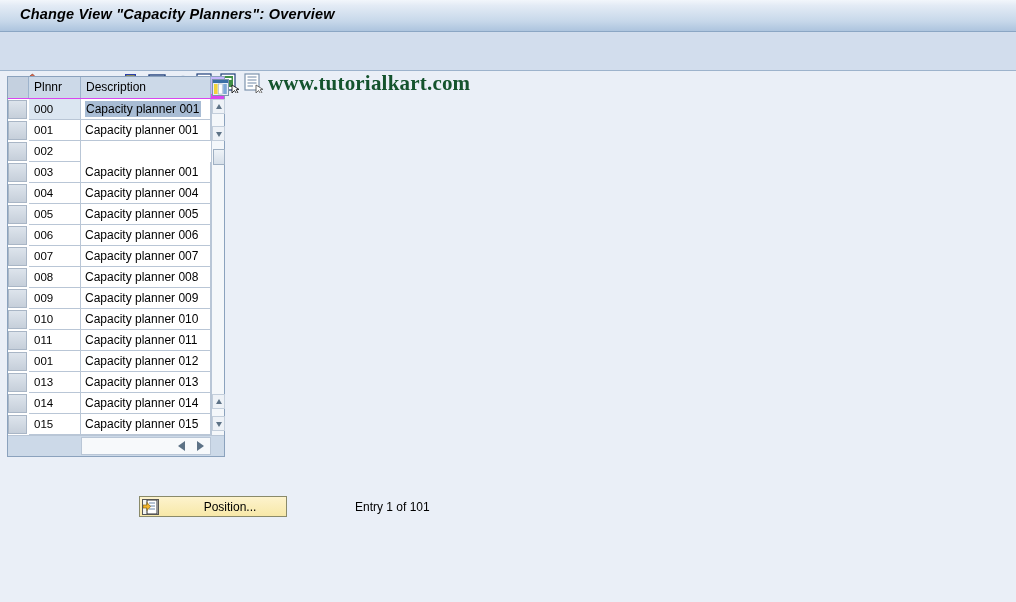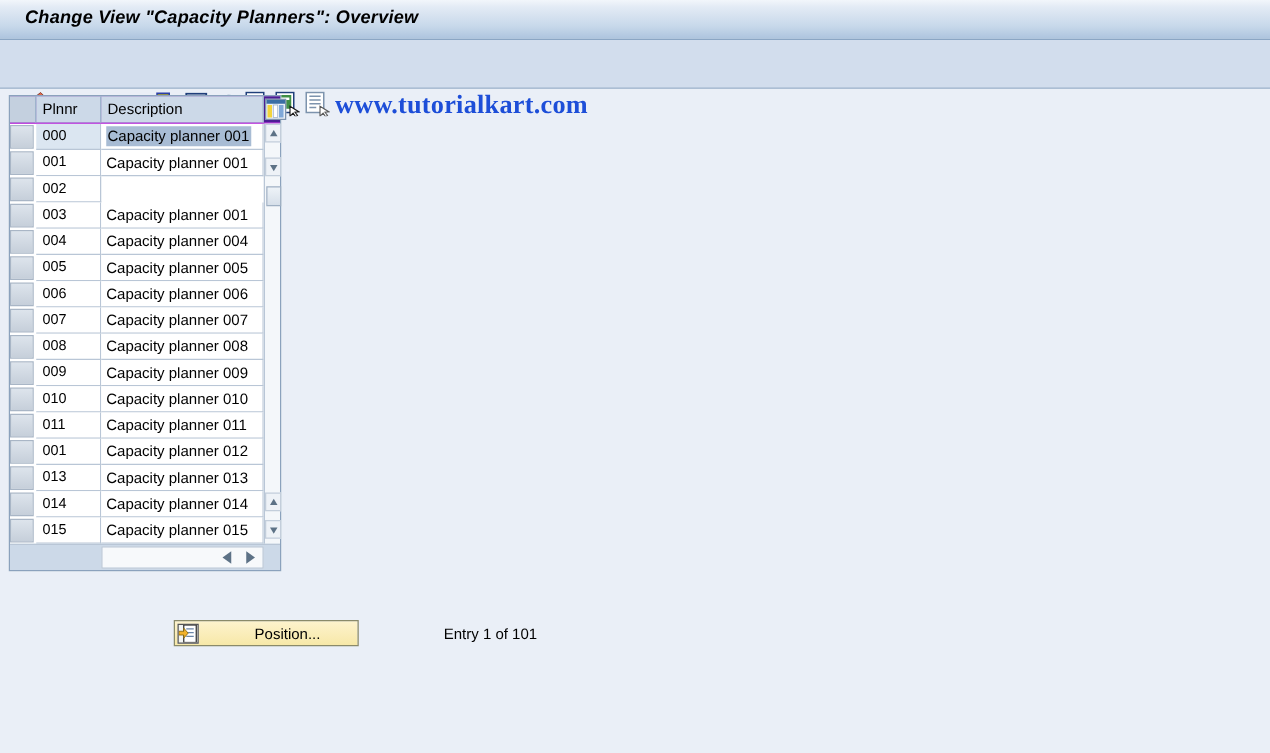--- a/index.html
+++ b/index.html
@@ -32,31 +32,31 @@
     box-sizing:border-box;
   }
   .tbitem{position:absolute;top:41px;}
   #newentries{
     position:absolute;left:45px;top:44px;
     font-size:12.5px;color:#000;white-space:nowrap;
   }
   #watermark{
     position:absolute;left:268px;top:39px;
     font-family:"Liberation Serif", serif;
-    font-size:21px;font-weight:bold;color:#1d4ed8;
+    font-size:21px;font-weight:bold;color:#14532d;
     white-space:nowrap;letter-spacing:.2px;
   }
   
   #tablepanel{
     position:absolute;left:7px;top:76px;width:218px;height:381px;
     background:#fff;border:1px solid #8ba2bd;box-sizing:border-box;
   }
   #hdrrow{
     position:absolute;left:0;top:0;width:216px;height:22px;
-    background:#4c1d95;border-bottom:1px solid #d946ef;box-sizing:border-box;
+    background:#c4b5fd;border-bottom:5px solid #d946ef;box-sizing:border-box;
   }
   .hdrsel{
     position:absolute;left:0;top:0;width:21px;height:21px;
     background:#c4d0df;border-right:1px solid #9db3cc;box-sizing:border-box;
   }
   .hdrc{
     position:absolute;top:0;height:21px;line-height:21px;
     font-size:12px;color:#000;
     border-right:1px solid #9db3cc;box-sizing:border-box;
     padding-left:5px;background:#ccd9e8;white-space:nowrap;overflow:hidden;

